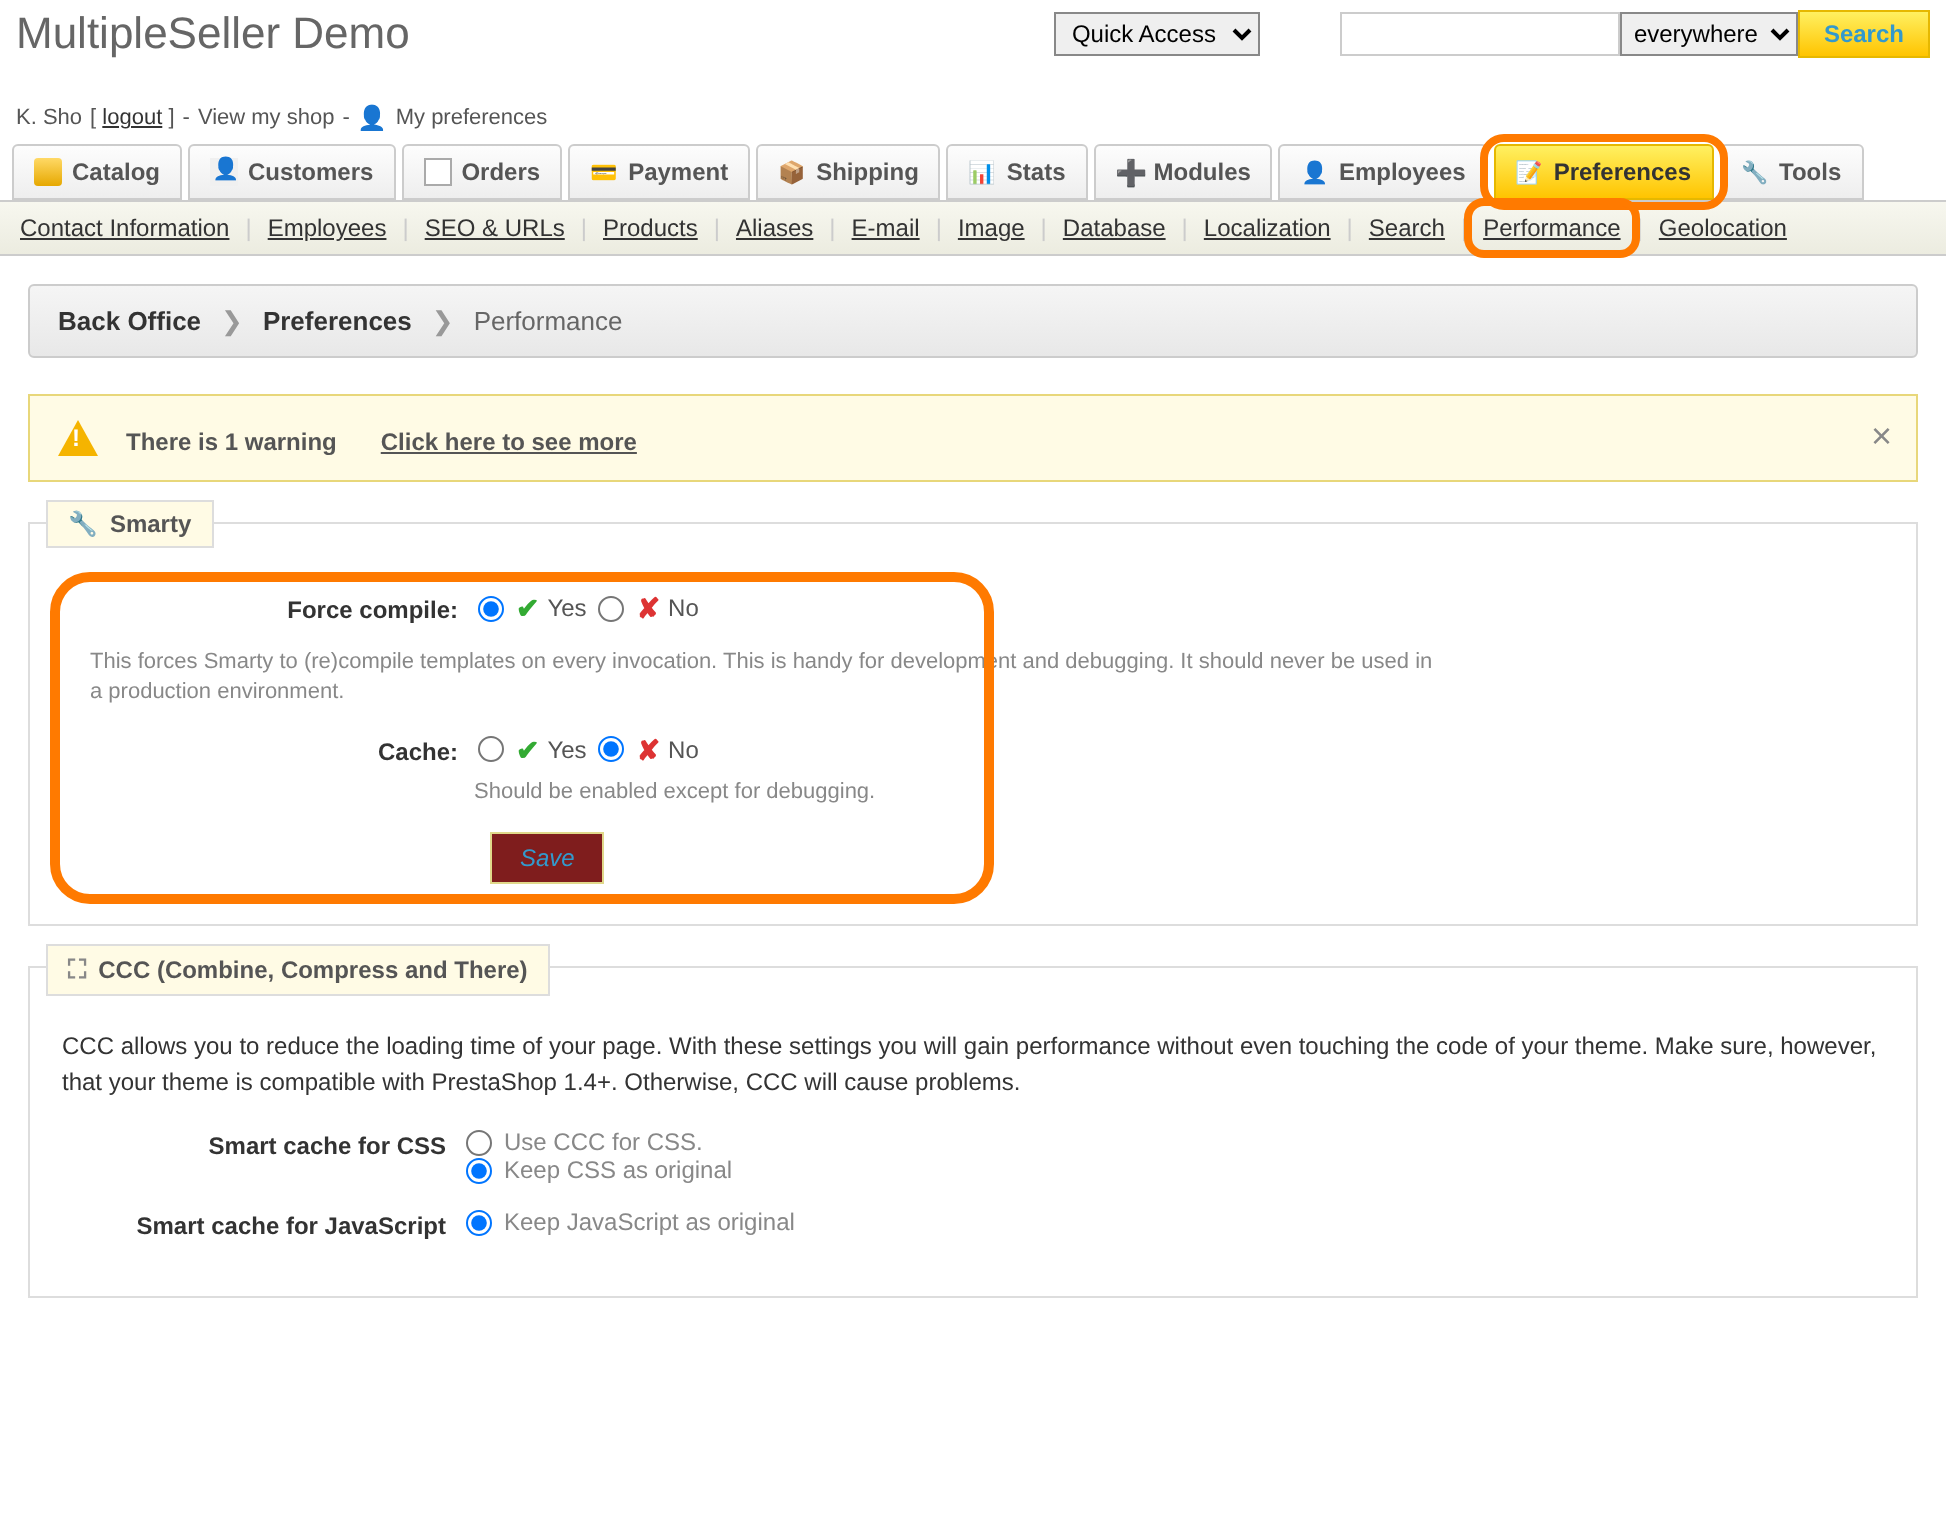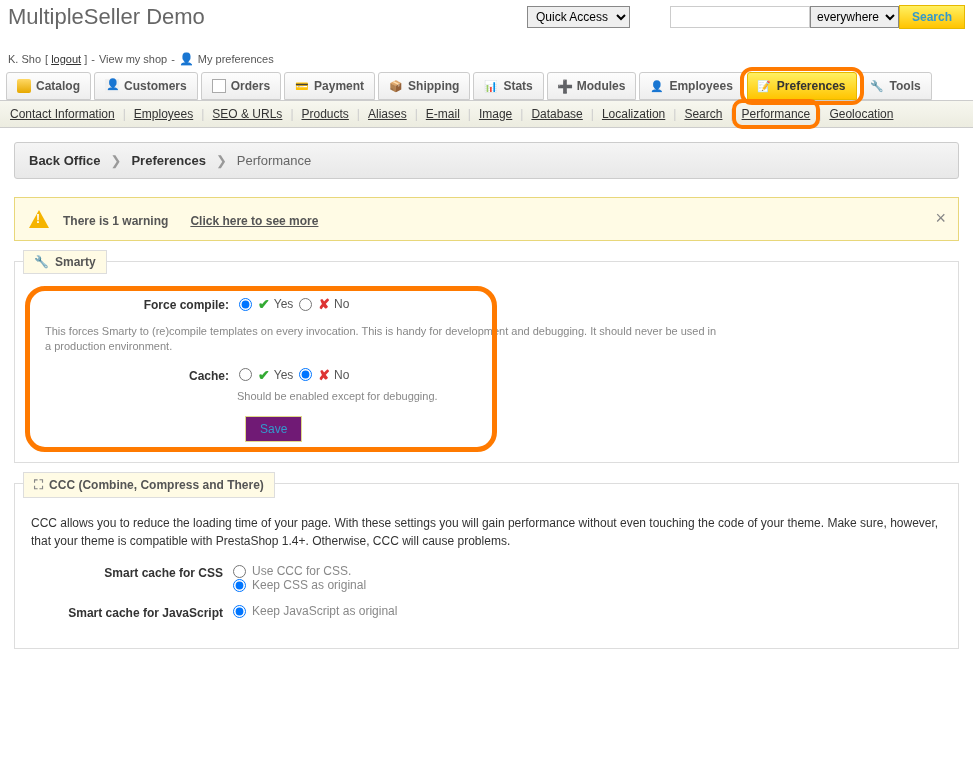--- a/index.html
+++ b/index.html
@@ -36,21 +36,21 @@
 .legend { position: absolute; top: -12px; left: 8px; background: #fffbe5; border: 1px solid #ddd; padding: 4px 10px; font-weight: bold; font-size: 12px; display: flex; align-items: center; gap: 6px; }
 .legend .licon { color: #888; }
 .row { display: flex; align-items: flex-start; margin-bottom: 12px; }
 .row .lbl { width: 200px; text-align: right; padding-right: 8px; font-weight: bold; color: #333; padding-top: 2px; }
 .row .fld { flex: 1; }
 .row .opts { display: flex; align-items: center; gap: 4px; }
 .row .desc { color: #888; font-size: 11px; margin-top: 6px; line-height: 1.4; }
 .check { color: #3a3; font-weight: bold; font-size: 14px; }
 .cross { color: #d33; font-weight: bold; font-size: 14px; }
 input[type=radio] { margin: 0 2px; }
-.savebtn { background: #701a75; border: 1px solid #e0d88a; color: #3399cc; padding: 5px 14px; cursor: pointer; font-size: 12px; margin-left: 208px; }
+.savebtn { background: #7f1d1d; border: 1px solid #e0d88a; color: #3399cc; padding: 5px 14px; cursor: pointer; font-size: 12px; margin-left: 208px; font-style: italic; }
 .intro { color: #333; font-size: 12px; margin-bottom: 14px; line-height: 1.5; }
 .highlight-tab { position: relative; }
 .highlight-tab::after { content: ""; position: absolute; top: -6px; left: -8px; right: -8px; bottom: -6px; border: 4px solid #ff7a00; border-radius: 12px; pointer-events: none; }
 .highlight-sub { position: relative; }
 .highlight-sub::after { content: ""; position: absolute; top: -8px; left: -10px; right: -10px; bottom: -8px; border: 4px solid #ff7a00; border-radius: 10px; pointer-events: none; }
 .highlight-box { position: relative; }
 .highlight-box::after { content: ""; position: absolute; top: -6px; left: -6px; right: -6px; bottom: -6px; border: 5px solid #ff7a00; border-radius: 20px; pointer-events: none; }
 .ti-catalog { background: linear-gradient(#ffd966,#e6a800); border-radius: 2px; }
 .ti-cust { background: #f0f0f0; position: relative; }
 .ti-cust::after { content:"👤"; font-size:11px; position:absolute; left:1px; top:-1px; }

